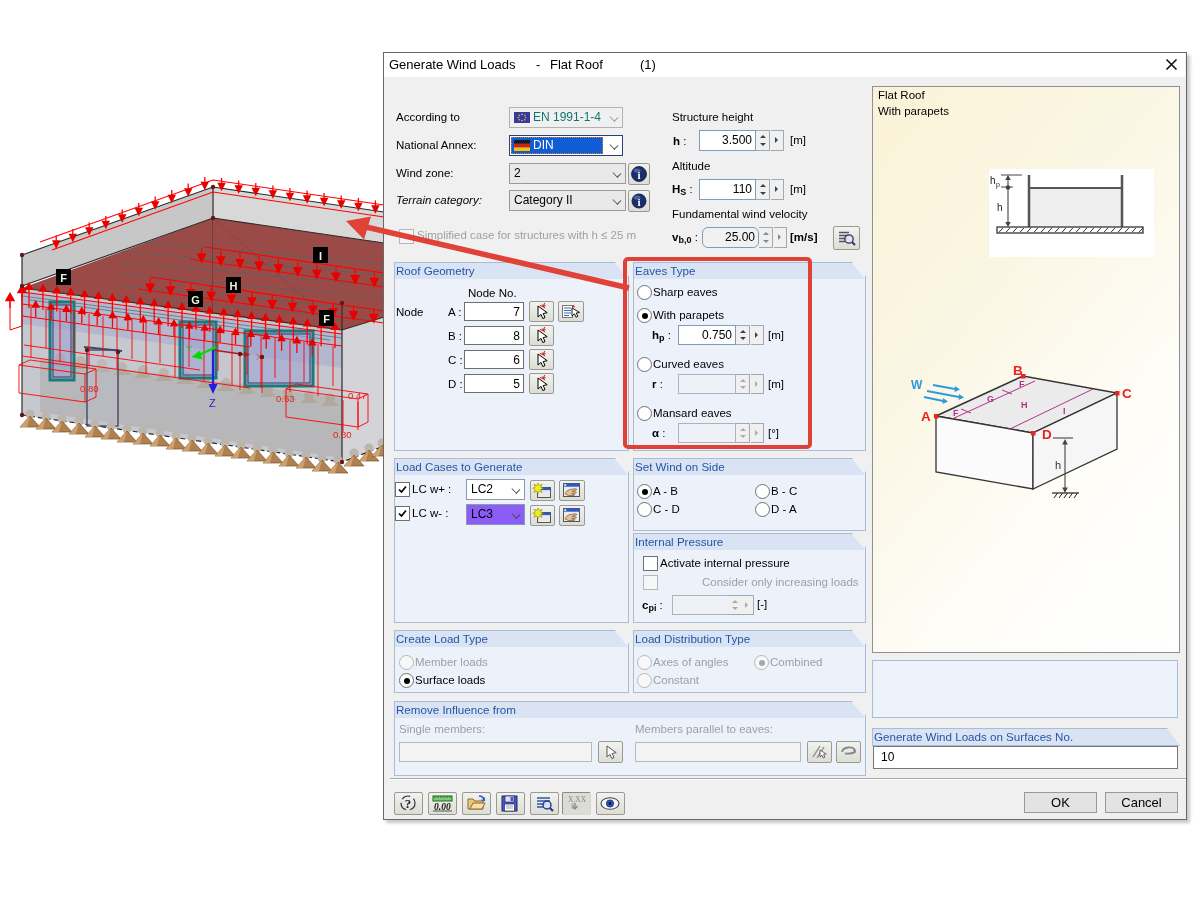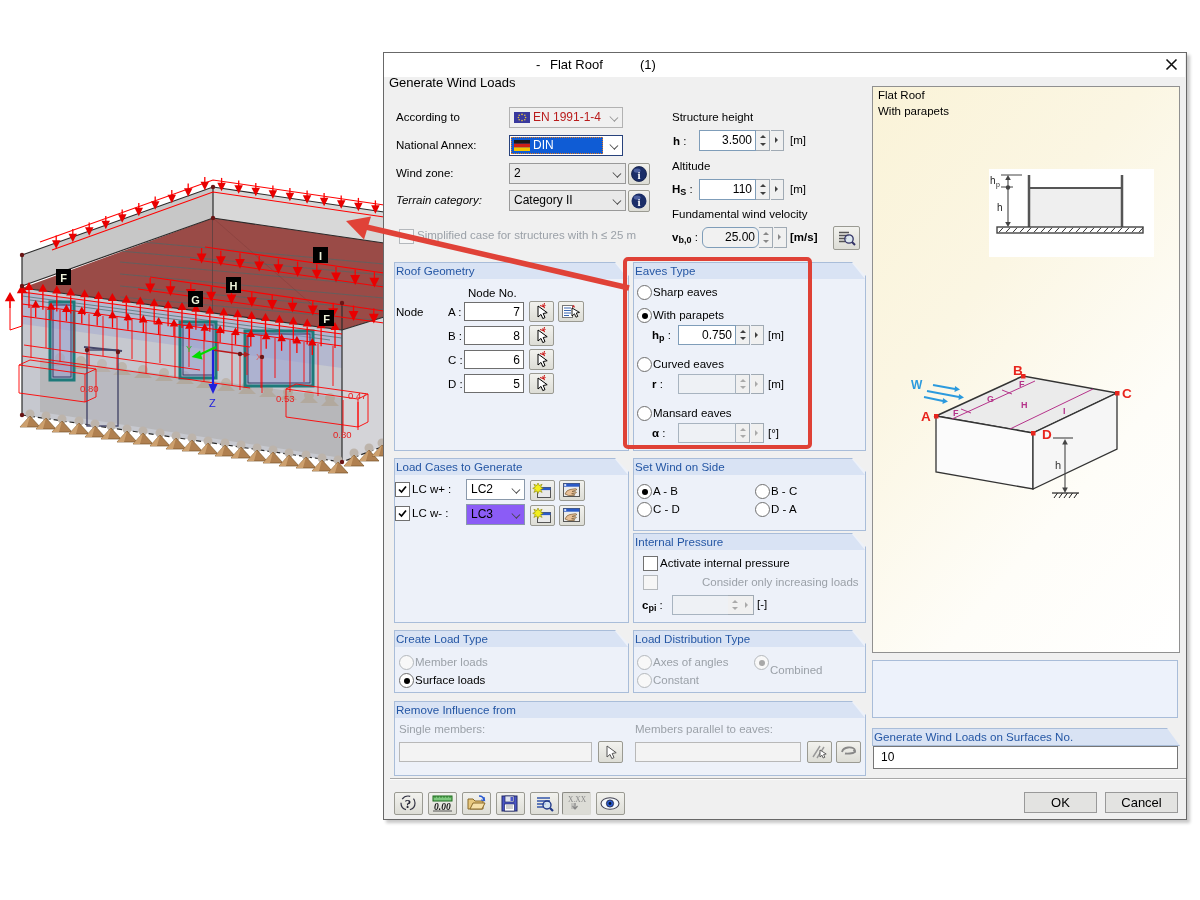--- a/index.html
+++ b/index.html
@@ -532,21 +532,21 @@
 <circle cx="22" cy="415" r="2.2" fill="#6a1515"></circle>
 <circle cx="213" cy="218" r="2.2" fill="#6a1515"></circle>
 <circle cx="342" cy="462" r="2.2" fill="#6a1515"></circle>
 <circle cx="87" cy="350" r="2.2" fill="#6a1515"></circle>
 <circle cx="118" cy="352" r="2.2" fill="#6a1515"></circle>
 <circle cx="240" cy="354" r="2.2" fill="#6a1515"></circle>
 <circle cx="262" cy="357" r="2.2" fill="#6a1515"></circle>
 </svg>
 <div id="dlg"></div>
 <div id="title">
-      <span style="left:5px;margin-top:18px;">Generate Wind Loads</span>
+      <span style="left:5px;">Generate Wind Loads</span>
       <span style="left:152px;">-</span>
       <span style="left:166px;">Flat Roof</span>
       <span style="left:256px;">(1)</span>
     </div>
 <svg class="abs" style="left:1166px;top:59px;" width="12" height="12">
       <path d="M0.5 0.5 L10.5 10.5 M10.5 0.5 L0.5 10.5" stroke="#111" stroke-width="1.6"></path>
     </svg>
 
 <div class="grp" style="left:394px;top:262px;width:233px;height:187px;">
       <div class="gh">
@@ -597,21 +597,21 @@
           <circle cx="8" cy="2.4" r="0.8"></circle>
           <circle cx="8" cy="8.6" r="0.8"></circle>
           <circle cx="5.2" cy="3.2" r="0.8"></circle>
           <circle cx="10.8" cy="3.2" r="0.8"></circle>
           <circle cx="4.4" cy="5.5" r="0.8"></circle>
           <circle cx="11.6" cy="5.5" r="0.8"></circle>
           <circle cx="5.2" cy="7.8" r="0.8"></circle>
           <circle cx="10.8" cy="7.8" r="0.8"></circle>
         </g>
       </svg>
-  <span class="tx" style="left:23px;color:#b91c1c;">EN 1991-1-4</span>
+  <span class="tx" style="left:23px;color:#0f766e;">EN 1991-1-4</span>
       <div class="chev" style="opacity:.55;"></div>
     </div>
 <div class="lbl" style="left:396px;top:139px;">National Annex:</div>
 <div class="combo" style="left:509px;top:135px;width:112px;height:19px;background:#fff;border-color:#28427c;">
   <div style="position:absolute;left:1px;top:1px;width:92px;height:17px;background:#0f5cd5;outline:1px dotted #e07820;outline-offset:-1px;"></div>
   <svg style="left:4px;top:4px;" width="16" height="11">
         <rect width="16" height="3.7" fill="#1a1a1a"></rect>
         <rect y="3.7" width="16" height="3.7" fill="#cf2017"></rect>
         <rect y="7.4" width="16" height="3.6" fill="#f7c400"></rect>
       </svg>
@@ -826,21 +826,21 @@
 <div class="unit" style="left:757px;top:598px;">[-]</div>
 
 <div class="rad rdis" style="left:399px;top:655px;"></div>
 <div class="lbl dis" style="left:415px;top:656px;">Member loads</div>
 <div class="rad on" style="left:399px;top:673px;"></div>
 <div class="lbl" style="left:415px;top:674px;">Surface loads</div>
 
 <div class="rad rdis" style="left:637px;top:655px;"></div>
 <div class="lbl dis" style="left:653px;top:656px;">Axes of angles</div>
 <div class="rad rdis on" style="left:754px;top:655px;"></div>
-<div class="lbl dis" style="left:770px;top:656px;margin-top:8px;">Combined</div>
+<div class="lbl dis" style="left:770px;top:656px;">Combined</div>
 <div class="rad rdis" style="left:637px;top:673px;"></div>
 <div class="lbl dis" style="left:653px;top:674px;">Constant</div>
 
 <div class="lbl dis" style="left:399px;top:723px;">Single members:</div>
 <div class="ginp" style="left:399px;top:742px;width:191px;height:18px;background:#f3f3f3;border-color:#b8b8b8;"></div>
 <div class="btn" style="left:598px;top:741px;width:23px;height:20px;">
       <svg style="left:5px;top:2px;" width="14" height="16">
         <path d="M3 2 l0 11 l3-2.6 l1.8 4.2 l2.2-1 l-1.8-4.1 l4-0.8 z" fill="#fff" stroke="#555" stroke-width="1"></path>
       </svg>
     </div>

